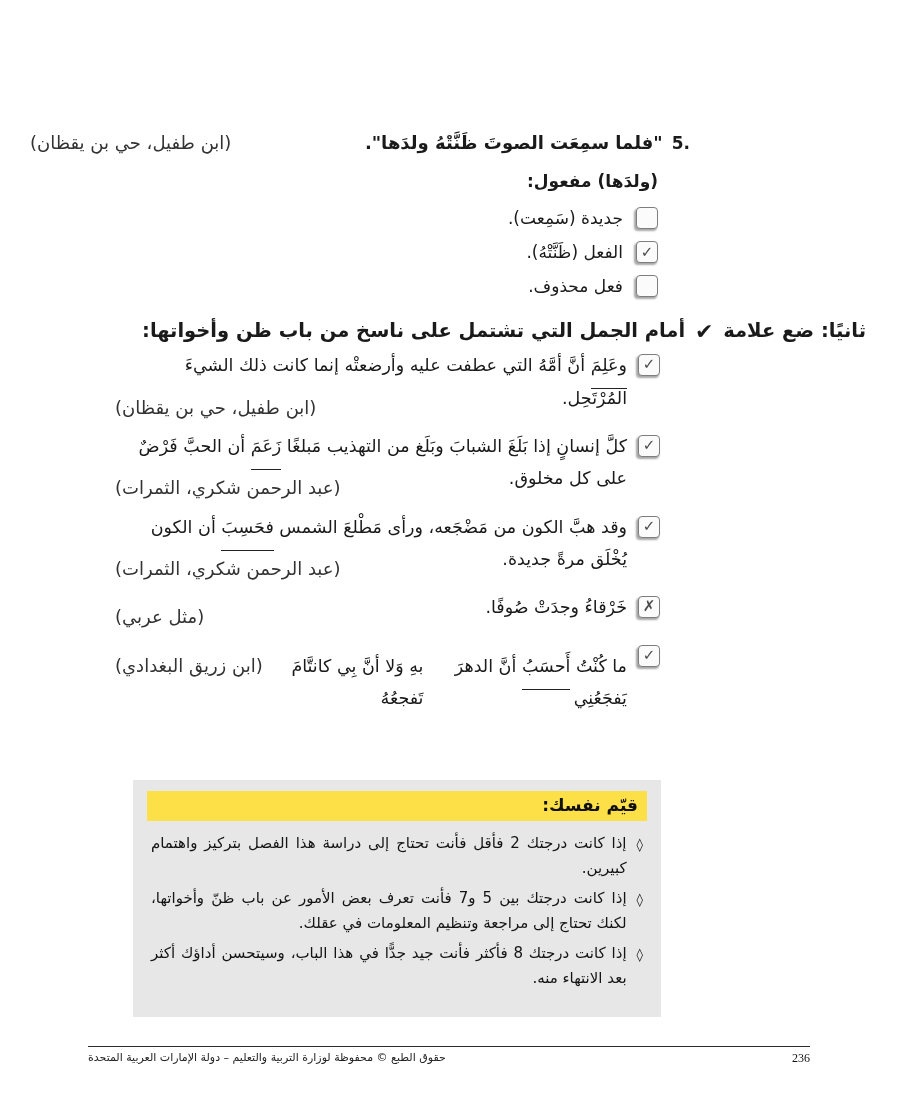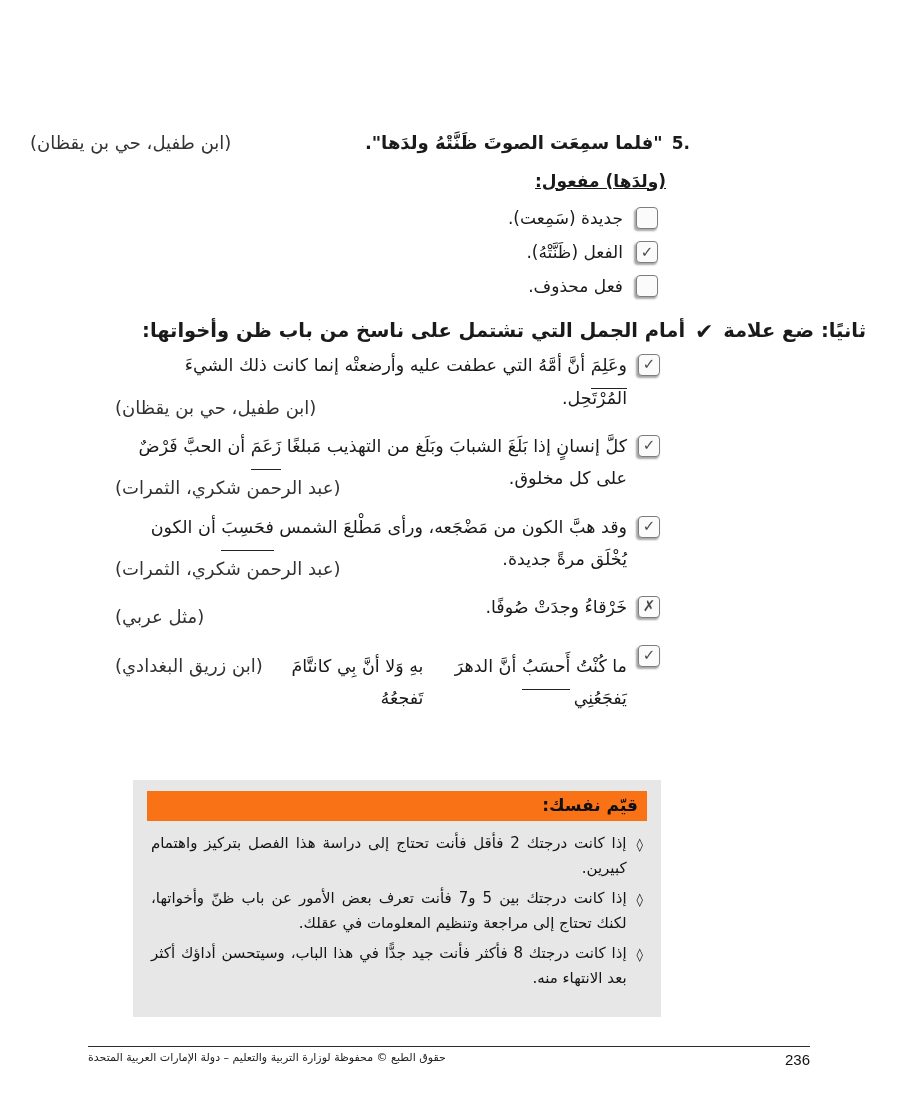--- a/index.html
+++ b/index.html
@@ -11,21 +11,21 @@
     direction:rtl;
   }
   .page { position:relative; width:898px; height:1110px; background:#fff; overflow:hidden; }
 
   
   .q5 { position:absolute; top:128px; right:208px; left:30px; direction:rtl; }
   .q5-titlerow { display:flex; align-items:baseline; justify-content:space-between; }
   .q5-main { display:flex; align-items:baseline; gap:9px; font-weight:bold; font-size:18px; line-height:1.7; }
   .q5-num { direction:ltr; unicode-bidi:embed; font-size:17px; }
   .attr { font-size:18px; color:#333; white-space:nowrap; font-weight:normal; }
-  .q5-prompt { font-weight:bold; font-size:17px; margin:9px 24px 4px 0; line-height:1.6;text-decoration:underline; }
+  .q5-prompt { font-weight:bold; font-size:17px; margin:9px 32px 4px 0; line-height:1.6; }
   .opt { display:flex; align-items:center; gap:13px; margin:12px 32px 0 0; font-size:17px; }
 
   
   .cb {
     width:22px; height:22px; flex:0 0 auto;
     background:#fbfbfb;
     border:1.6px solid #7e7e7e;
     border-radius:4px;
     box-shadow:-1.5px 2px 2px rgba(0,0,0,0.35);
     display:flex; align-items:center; justify-content:center;
@@ -43,40 +43,40 @@
   .item-text .attr { float:left; margin-top:9px; }
   .u { border-bottom:1.5px solid #222; padding-bottom:13px; }
   .verse { display:flex; justify-content:space-between; align-items:baseline; gap:8px; }
 
   
   .eval {
     position:absolute; top:780px; left:133px; width:528px; height:237px;
     background:#e7e7e7; direction:rtl; padding:11px 12px;
   }
   .eval-title {
-    background:#f97316; color:#111;
+    background:#fde047; color:#111;
     font-weight:bold; font-size:17px;
     padding:2px 9px; line-height:1.5;
     margin:0 2px 10px 2px;
   }
   .bullet { display:flex; gap:10px; font-size:15px; line-height:1.68; margin:0 6px 5px 6px; color:#141414; }
   .diamond { flex:0 0 auto; font-size:13px; margin-top:3px; }
   .bullet-text { flex:1; text-align:justify; }
 
   
   .footer {
     position:absolute; top:1046px; left:88px; width:722px;
     border-top:1.5px solid #2b2b2b;
     direction:ltr;
     display:flex; justify-content:space-between; align-items:flex-start;
     padding-top:4px;
     gap:12px;
   }
   .footer-copy { direction:rtl; font-size:11px; color:#222; }
-  .footer-page { font-family:Liberation Sans, sans-serif; font-size:15px; color:#111;margin-left:12px; }
+  .footer-page { font-family:Liberation Serif, serif; font-size:12px; color:#111;margin-left:12px; }
 </style>
 </head>
 <body>
 
 <div class="page">
 
   <section class="q5">
     <div class="q5-titlerow">
       <div class="q5-main">
         <span class="q5-num">5.</span>

